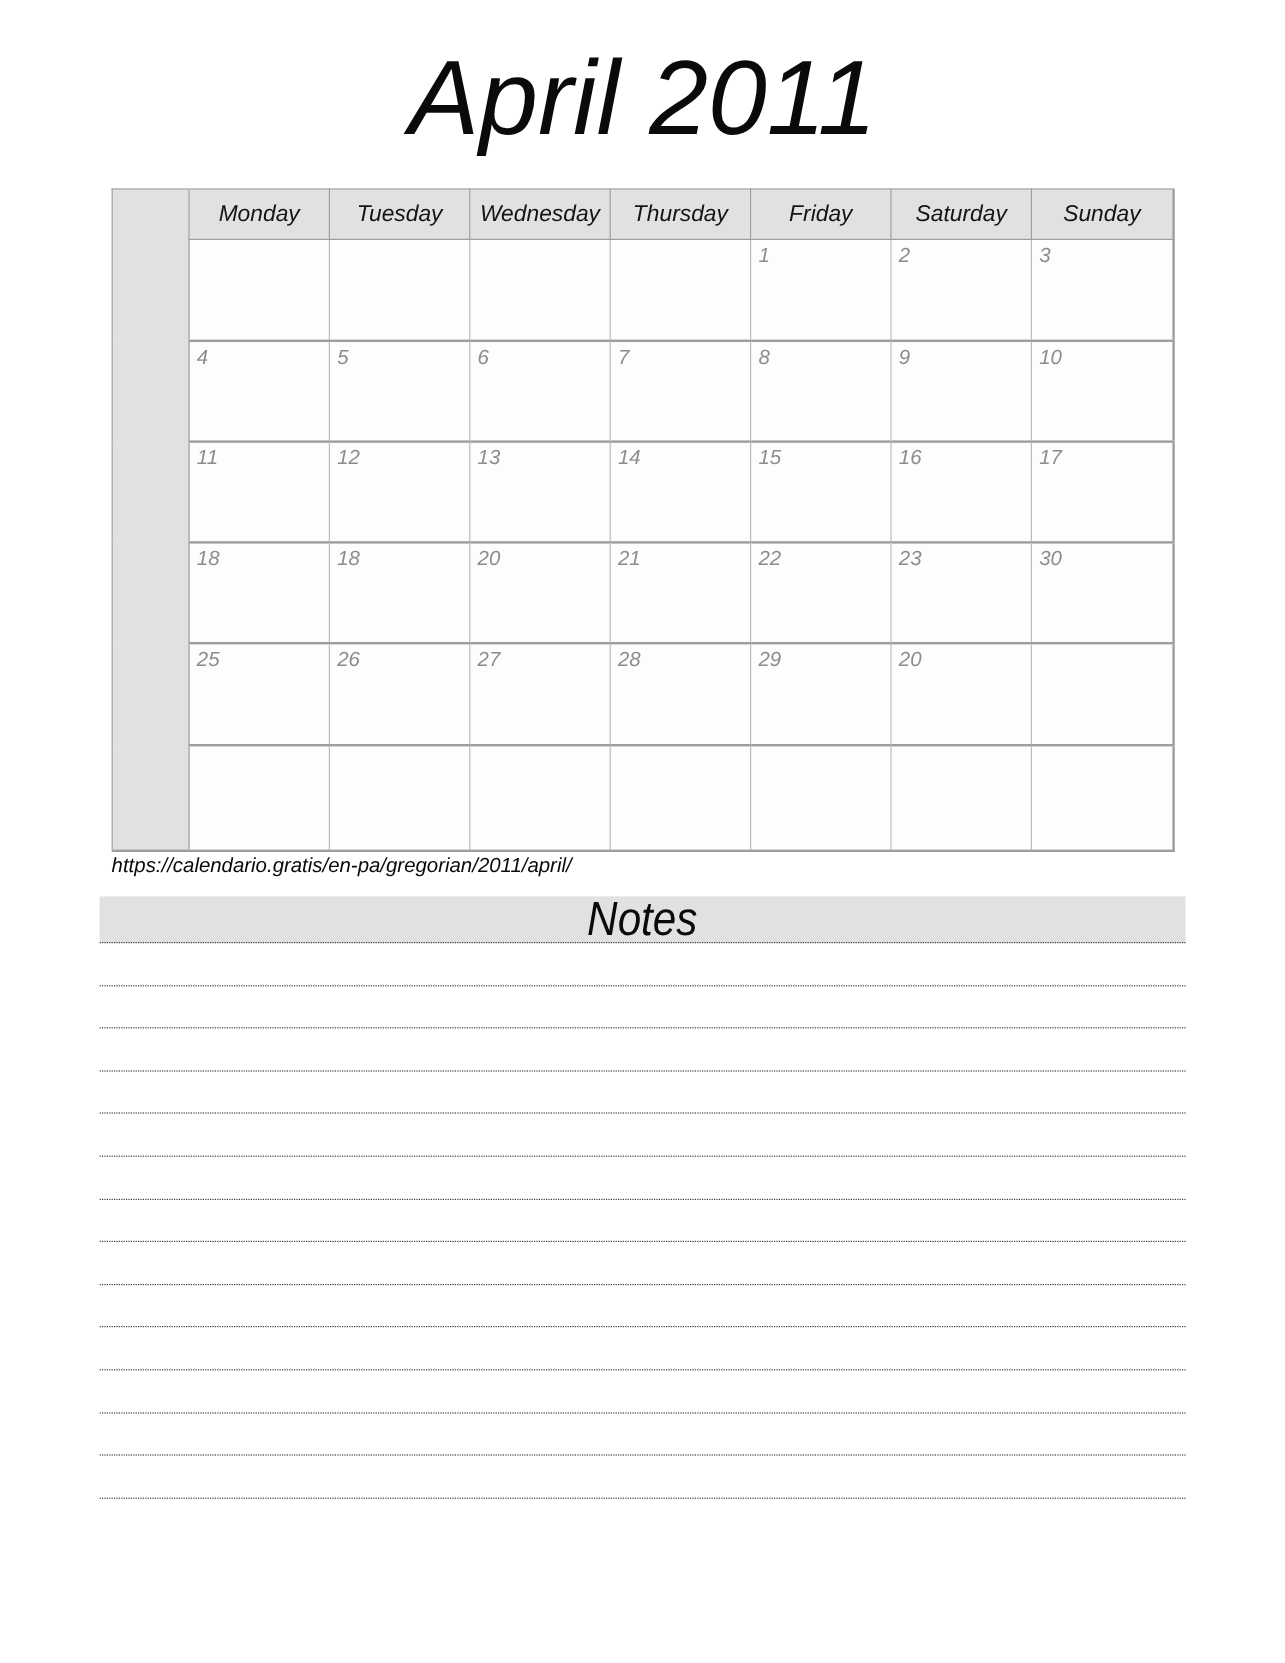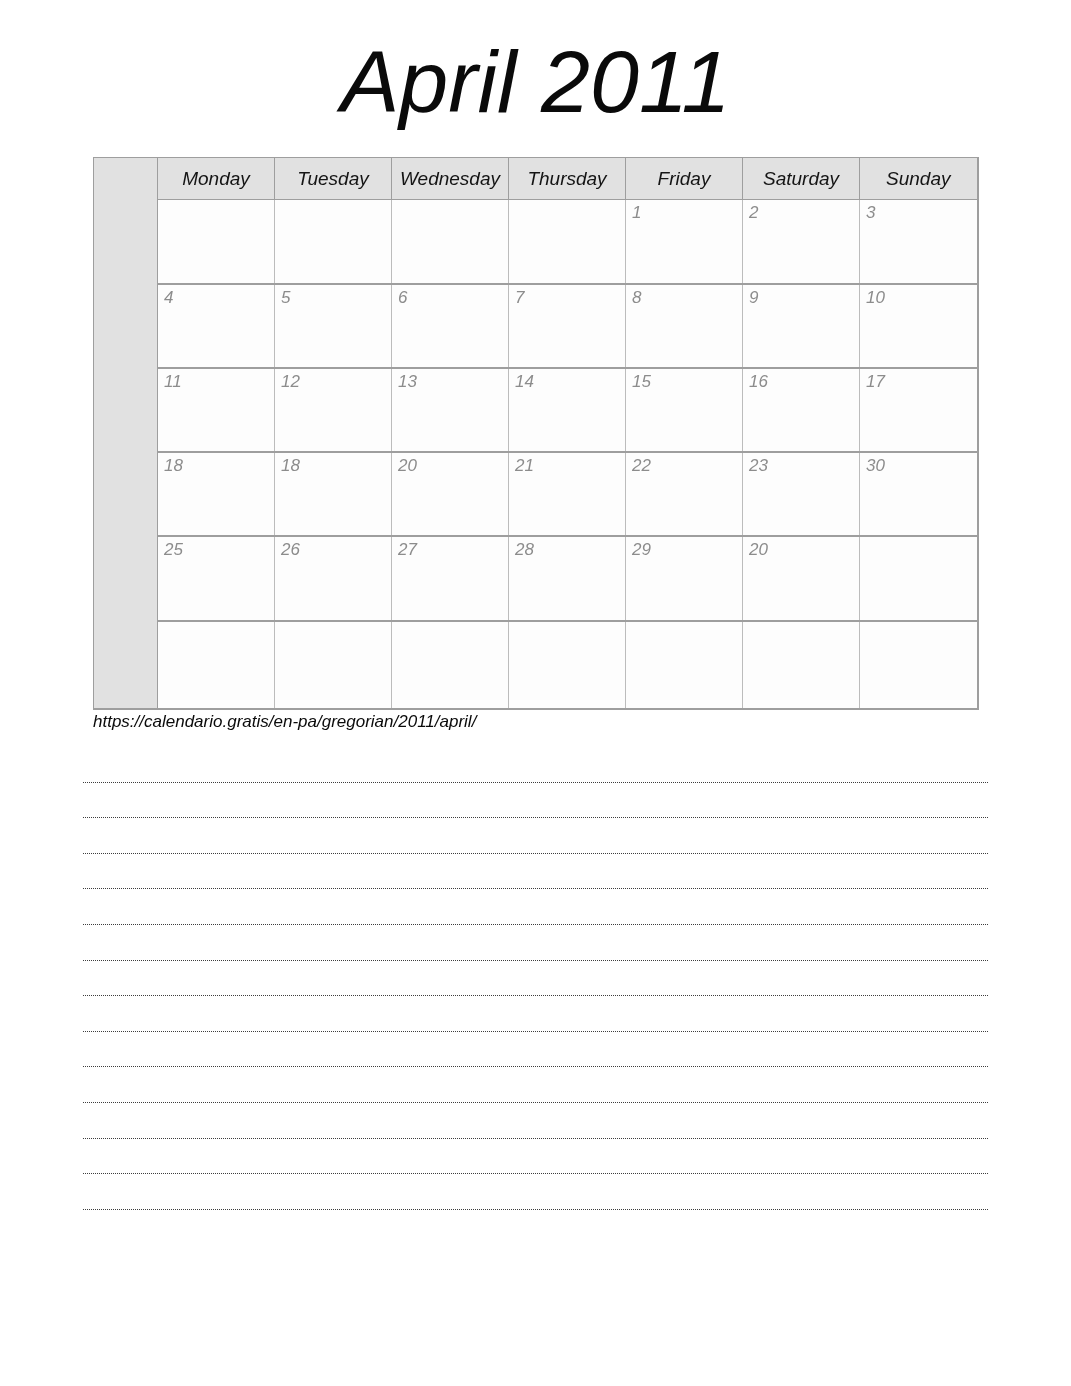--- a/index.html
+++ b/index.html
@@ -191,20 +191,23 @@
           <td class="day-cell"></td>
           <td class="day-cell"></td>
           <td class="day-cell"></td>
         </tr>
       </tbody>
     </table>
 
   <div class="source-url">https://calendario.gratis/en-pa/gregorian/2011/april/</div>
 
   <div class="notes-section">
+    <div class="notes-header">
+      <span class="notes-heading">Notes</span>
+    </div>
     <div id="notes-lines">
         <div class="note-line"></div>
         <div class="note-line"></div>
         <div class="note-line"></div>
         <div class="note-line"></div>
         <div class="note-line"></div>
         <div class="note-line"></div>
         <div class="note-line"></div>
         <div class="note-line"></div>
         <div class="note-line"></div>

